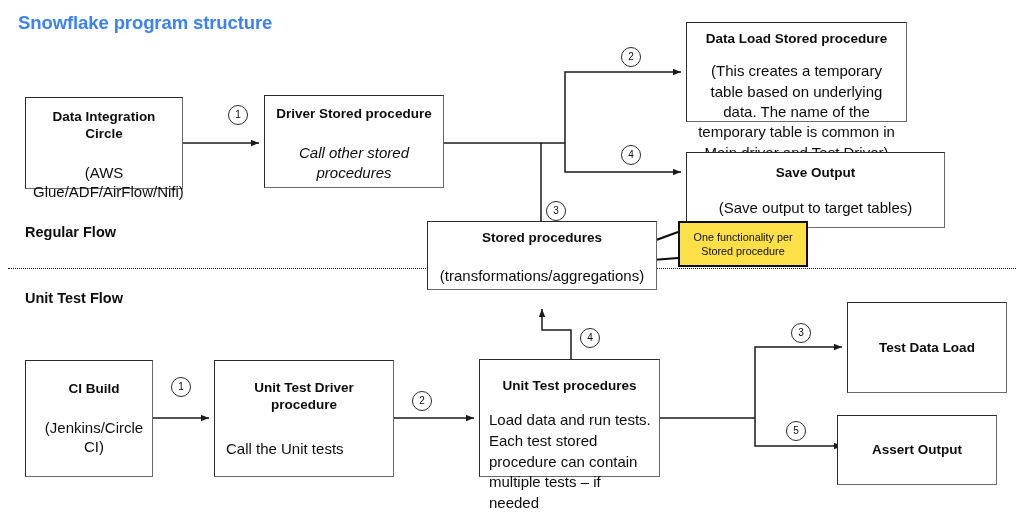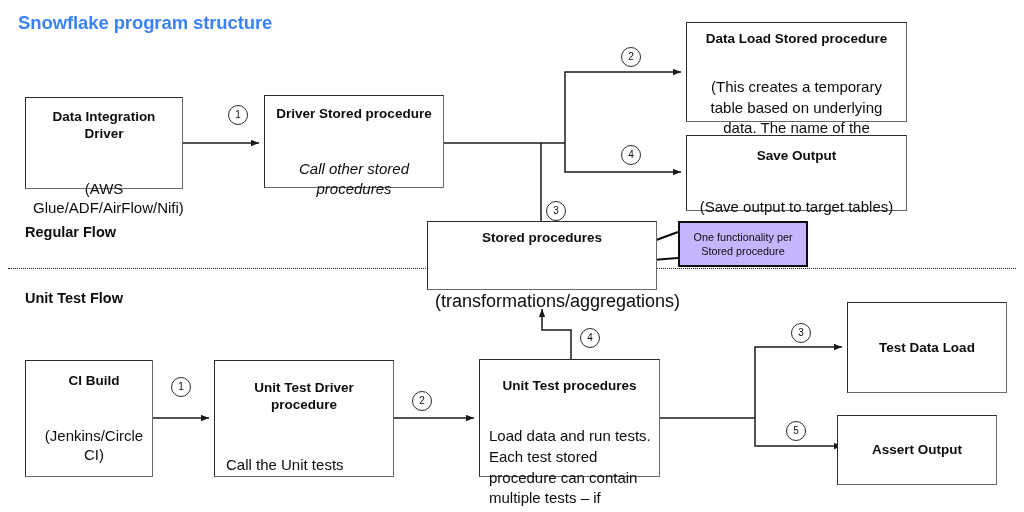--- a/index.html
+++ b/index.html
@@ -55,21 +55,20 @@
     position: absolute;
     box-sizing: border-box;
     background: #ffffff;
     border: 1.3px solid #2b2b2b;
     border-right-color: #6a6a6a;
     border-bottom-color: #6a6a6a;
     display: flex;
     flex-direction: column;
     align-items: center;
     z-index: 5;
-    gap: 16px;
   }
   .node .node-title {
     font-size: 13.5px;
     font-weight: bold;
     color: #0d0d0d;
     text-align: center;
     line-height: 1.28;
     width: 100%;
     box-sizing: border-box;
     padding: 0 6px;
@@ -88,25 +87,25 @@
   
   #node-data-integration  { left: 25px;  top: 97px;  width: 158px; height: 92px;  justify-content: flex-start; padding-top: 10px; }
   #node-data-integration .node-sub { margin-top: 20px; }
 
   #node-driver-stored     { left: 264px; top: 95px;  width: 180px; height: 93px;  justify-content: flex-start; padding-top: 9px; }
   #node-driver-stored .node-sub { margin-top: 21px; text-align: center; font-style: italic; }
 
   #node-data-load         { left: 686px; top: 22px;  width: 221px; height: 100px; justify-content: flex-start; padding-top: 7px; }
   #node-data-load .node-sub { margin-top: 14px; line-height: 1.36; }
 
-  #node-save-output       { left: 686px; top: 135px; width: 221px; height: 76px;  justify-content: flex-start; padding-top: 11px; }
+  #node-save-output       { left: 686px; top: 152px; width: 259px; height: 76px;  justify-content: flex-start; padding-top: 11px; }
   #node-save-output .node-sub { margin-top: 17px; }
 
   #node-stored-procedures { left: 427px; top: 221px; width: 230px; height: 69px;  justify-content: flex-start; padding-top: 7px; }
-  #node-stored-procedures .node-sub { margin-top: 28px; font-size: 18px; }
+  #node-stored-procedures .node-sub { margin-top: 20px; font-size: 15px; }
 
   #node-ci-build          { left: 25px;  top: 360px; width: 128px; height: 117px; justify-content: center; padding-left: 10px; }
   #node-ci-build .node-sub { margin-top: 20px; }
 
   #node-unit-test-driver  { left: 214px; top: 360px; width: 180px; height: 117px; justify-content: flex-start; padding-top: 18px; }
   #node-unit-test-driver .node-sub { margin-top: 25px; text-align: left; padding-left: 11px; }
 
   #node-unit-test-procs   { left: 479px; top: 359px; width: 181px; height: 118px; justify-content: flex-start; padding-top: 17px; }
   #node-unit-test-procs .node-sub { margin-top: 16px; text-align: left; padding-left: 9px; line-height: 1.38; }
 
@@ -114,21 +113,21 @@
   #node-assert-output     { left: 837px; top: 415px; width: 160px; height: 70px;  justify-content: center; }
 
   
   #callout-one-functionality {
     position: absolute;
     left: 678px;
     top: 221px;
     width: 130px;
     height: 46px;
     box-sizing: border-box;
-    background: #c4b5fd;
+    background: #fde047;
     border: 2.2px solid #0d0d0d;
     display: flex;
     align-items: center;
     justify-content: center;
     z-index: 8;
   }
   #callout-one-functionality .callout-text {
     font-size: 10.8px;
     color: #0d0d0d;
     text-align: center;
@@ -205,21 +204,21 @@
       <path d="M755,418 L755,446 L842,446" marker-end="url(#arrow)"></path>
     </g>
 
     <g fill="none" stroke="#0d0d0d" stroke-width="2.2">
       <path d="M678,232 L588,265"></path>
       <path d="M678,258 L588,265"></path>
     </g>
   </svg>
 
   <div class="node" id="node-data-integration">
-    <div class="node-title">Data Integration Driver</div>
+    <div class="node-title">Data Integration Circle</div>
     <div class="node-sub">(AWS Glue/ADF/AirFlow/Nifi)</div>
   </div>
 
   <div class="node" id="node-driver-stored">
     <div class="node-title">Driver Stored procedure</div>
     <div class="node-sub">Call other stored procedures</div>
   </div>
 
   <div class="node" id="node-data-load">
     <div class="node-title">Data Load Stored procedure</div>

